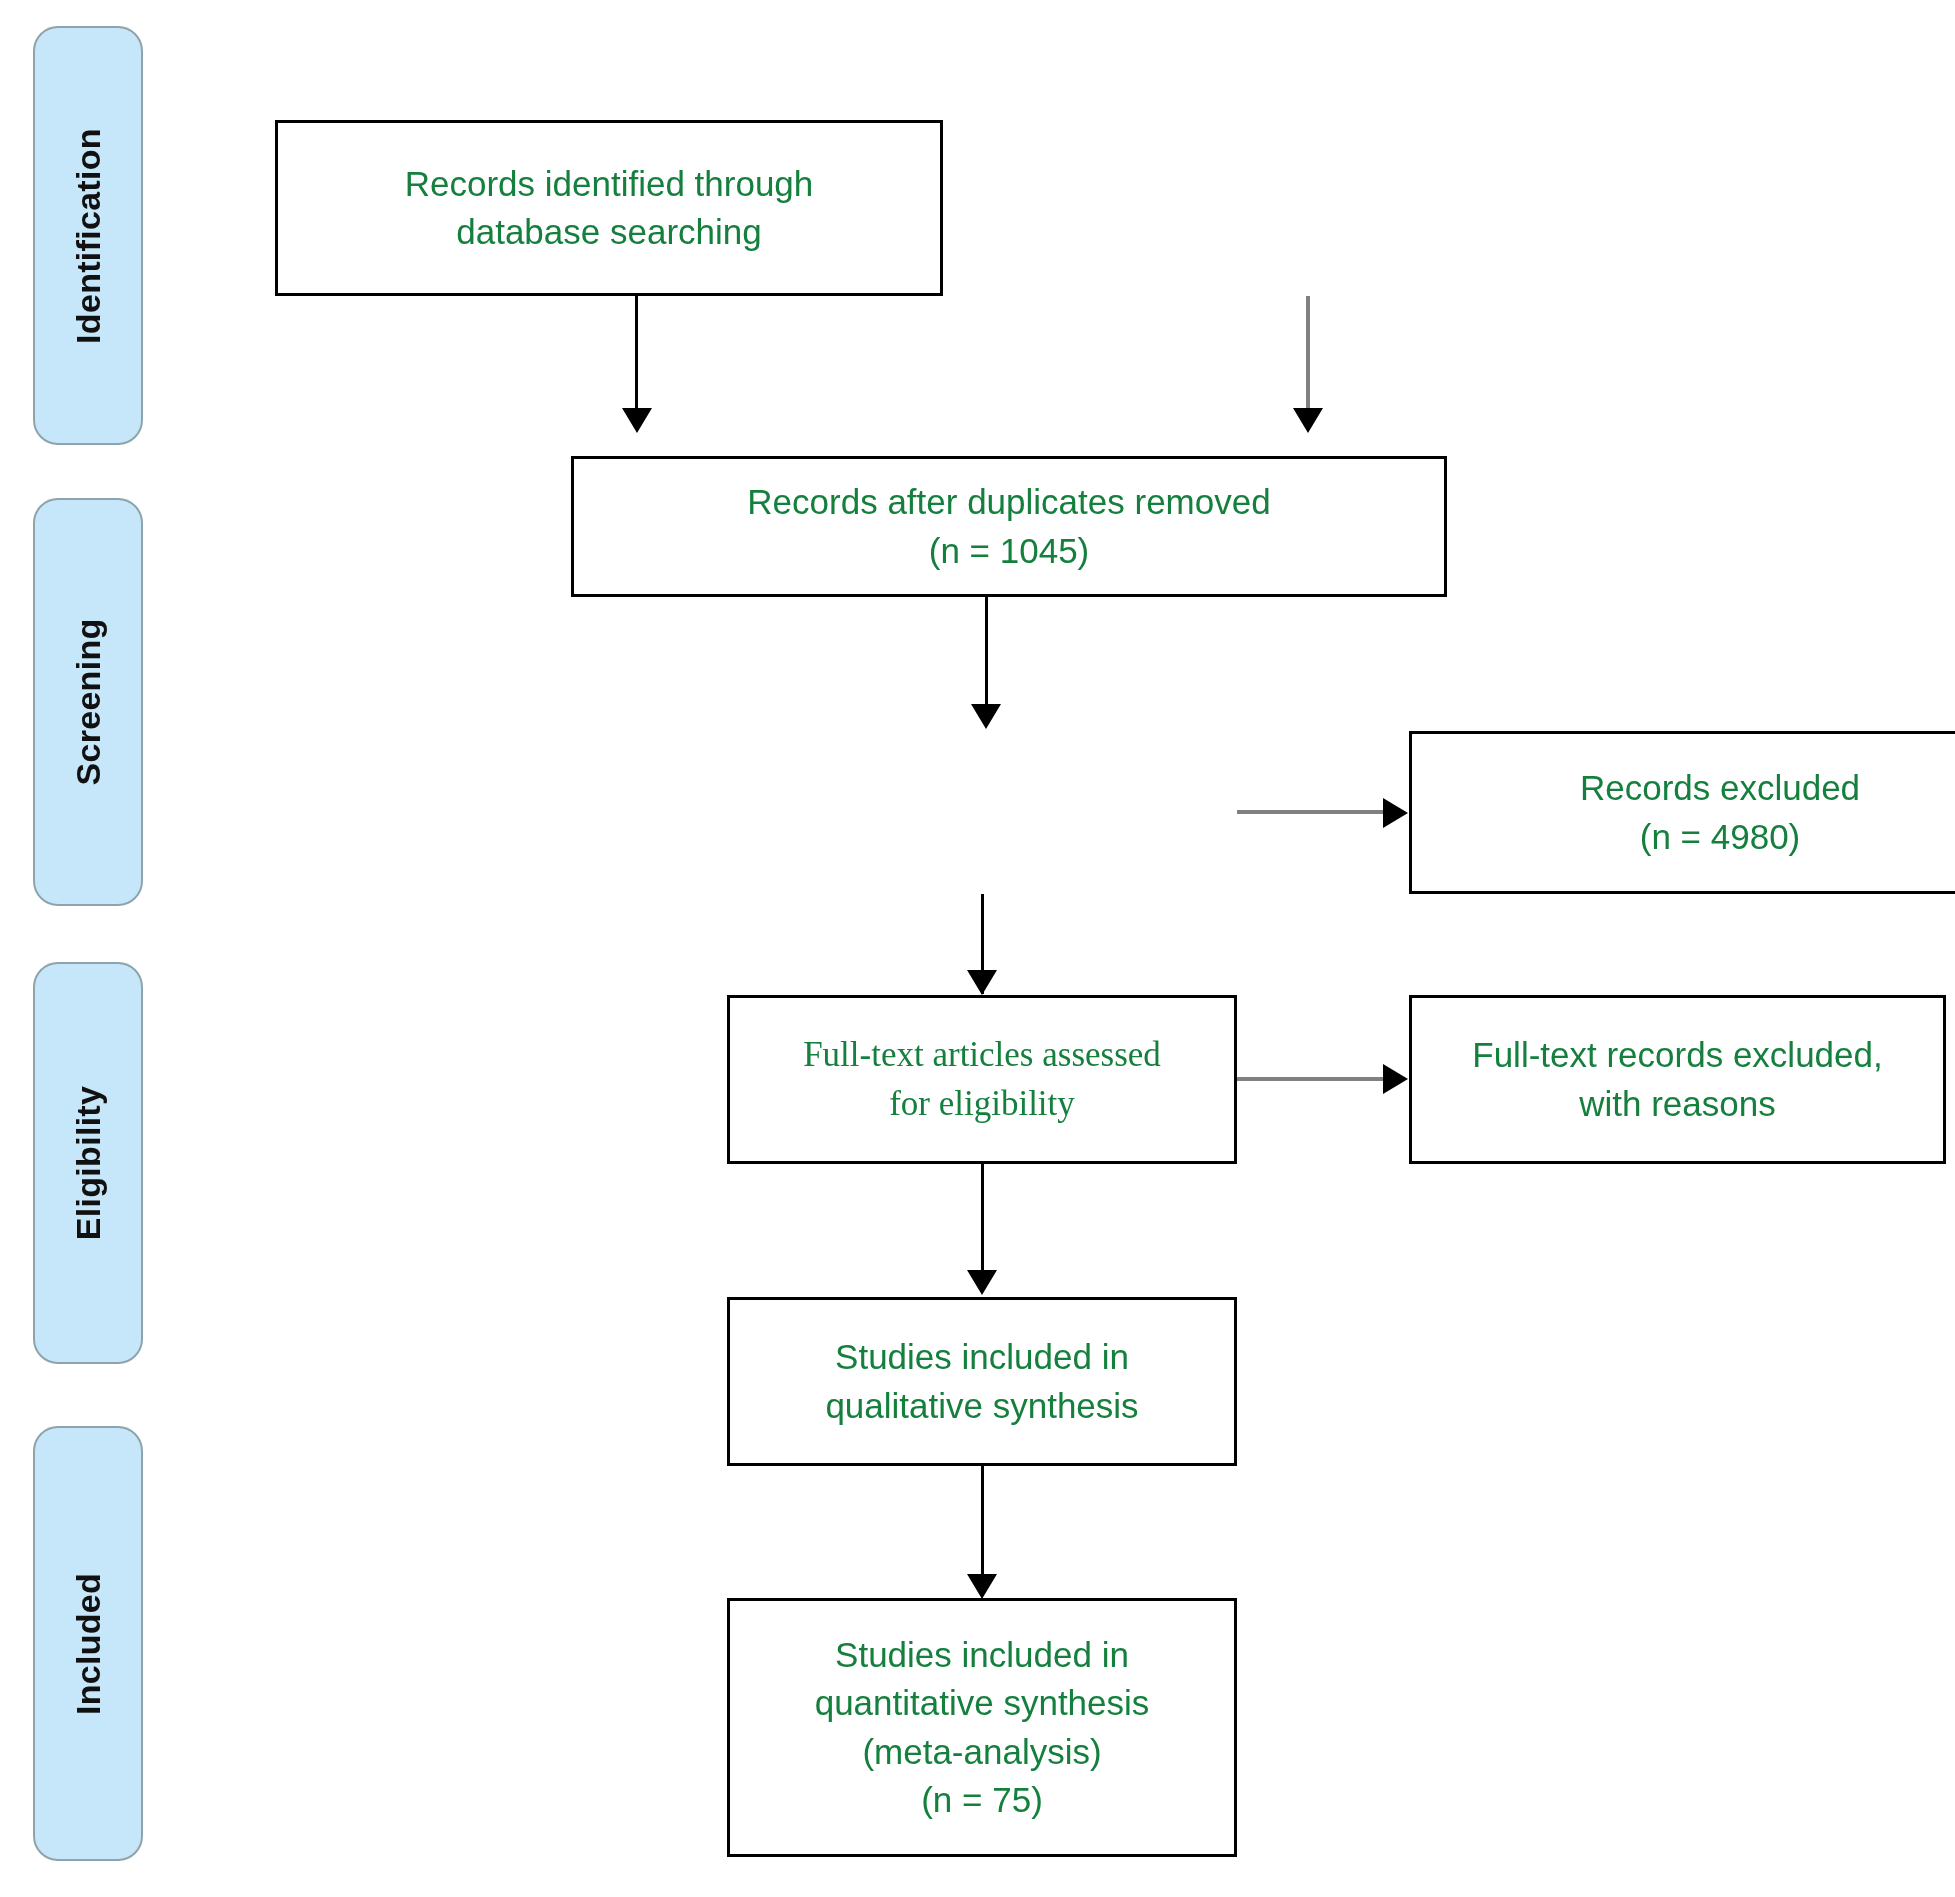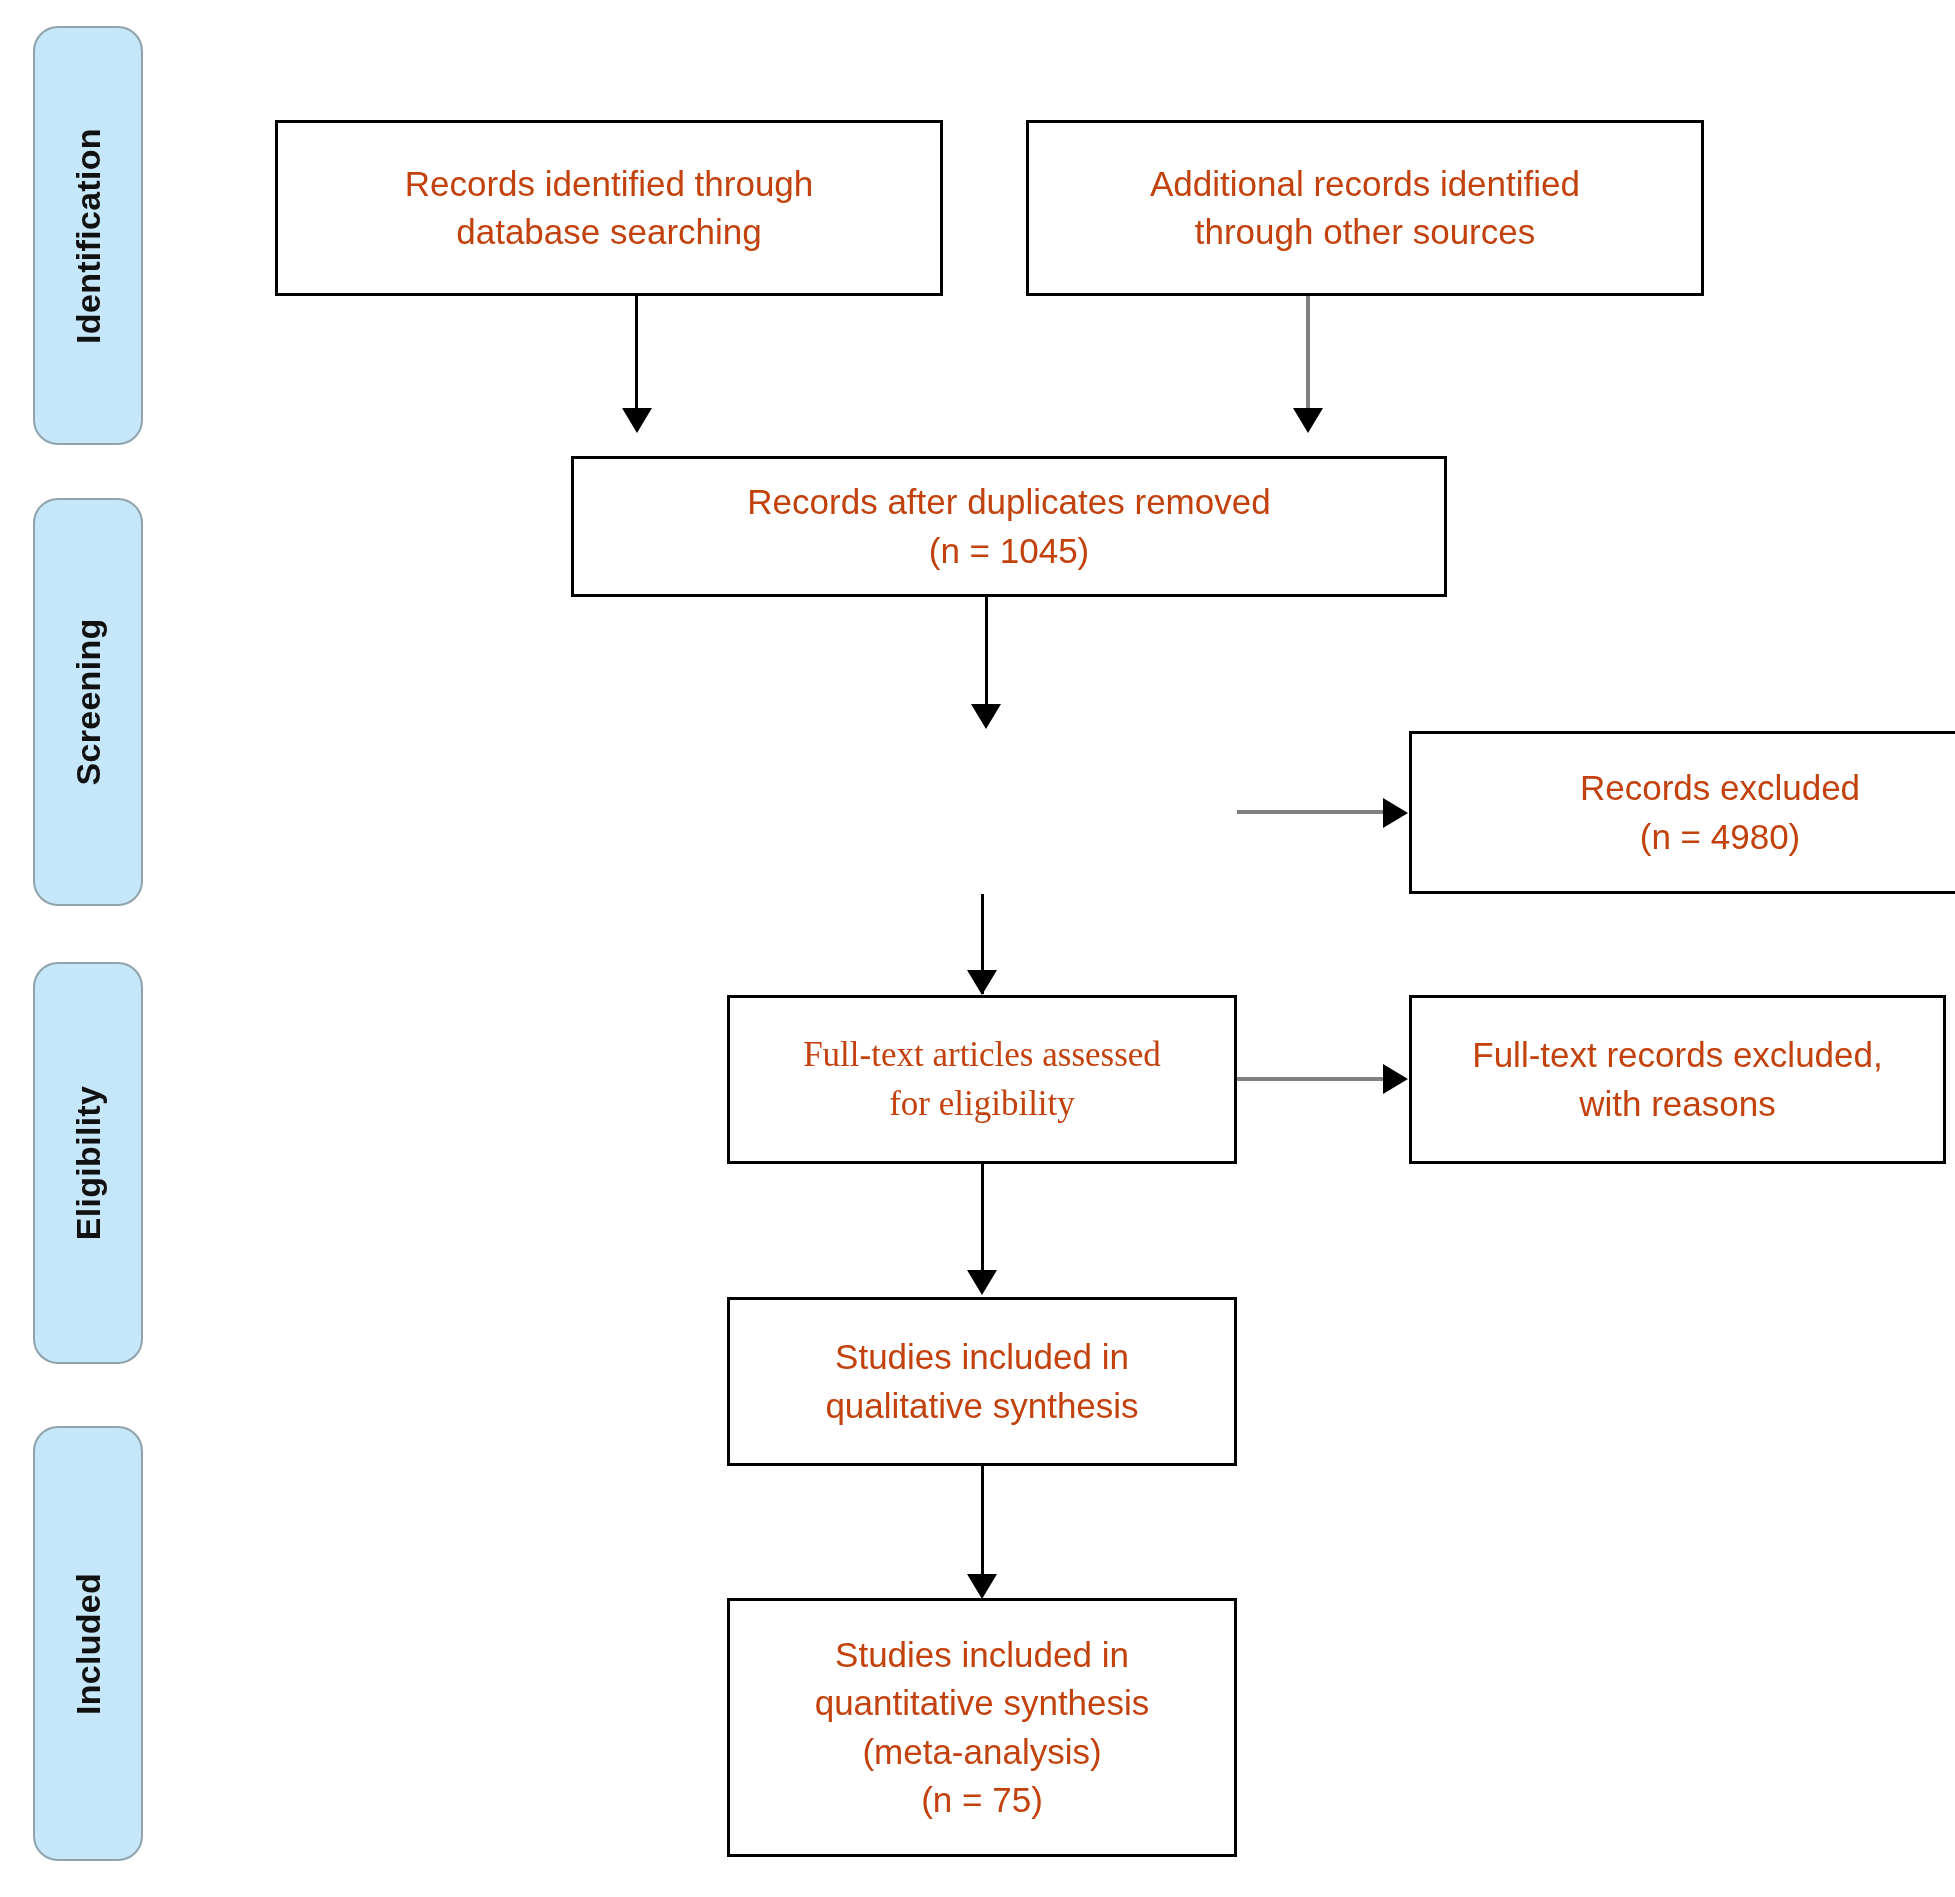--- a/index.html
+++ b/index.html
@@ -47,21 +47,21 @@
     border: 3.9px solid #000000;
     display: flex;
     align-items: center;
     justify-content: center;
     text-align: center;
     padding: 3.3px 10px;
   }
   .flow-box .box-text {
     font-size: 35px;
     line-height: 1.38;
-    color: #c2410c;
+    color: #15803d;
     white-space: pre-line;
   }
 
   
   .conn-v {
     position: absolute;
     background: #000000;
     width: 3.3px;
   }
   .conn-v.gray { background: #808080; width: 4.4px; }
@@ -108,24 +108,20 @@
 
   <div class="stage-pill" style="left:33px; top:1426px; width:110px; height:435px;">
     <span class="stage-label">Included</span>
   </div>
 
   <div class="flow-box" style="left:275px; top:120px; width:668px; height:176px;">
     <span class="box-text">Records identified through
 database searching</span>
   </div>
 
-  <div class="flow-box" style="left:1026px; top:120px; width:678px; height:176px;">
-    <span class="box-text">Additional records identified
-through other sources</span>
-  </div>
 
   <div class="conn-v" style="left:635px; top:296px; height:126px;"></div>
   <div class="arrow-down" style="left:622px; top:408px;"></div>
 
   <div class="conn-v gray" style="left:1306px; top:296px; height:126px;"></div>
   <div class="arrow-down" style="left:1293px; top:408px;"></div>
 
   <div class="flow-box" style="left:571px; top:456px; width:876px; height:141px;">
     <span class="box-text">Records after duplicates removed
 (n = 1045)</span>

